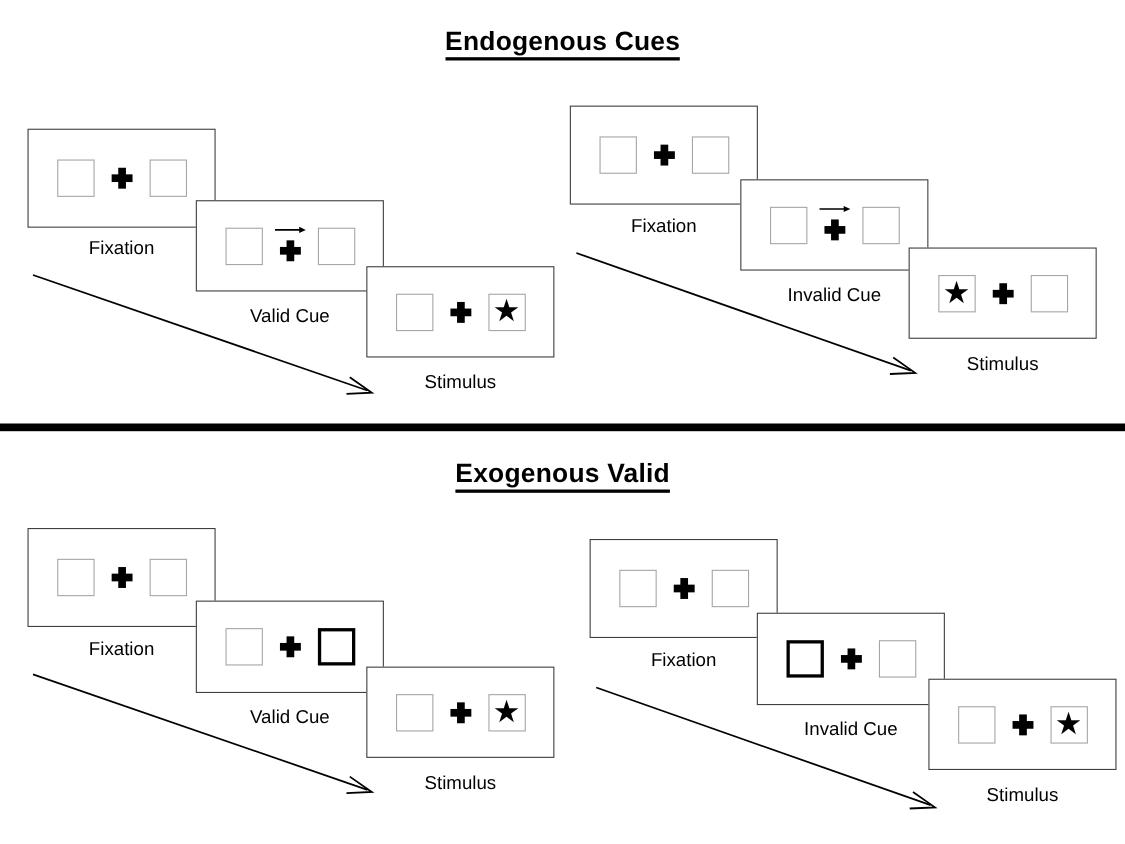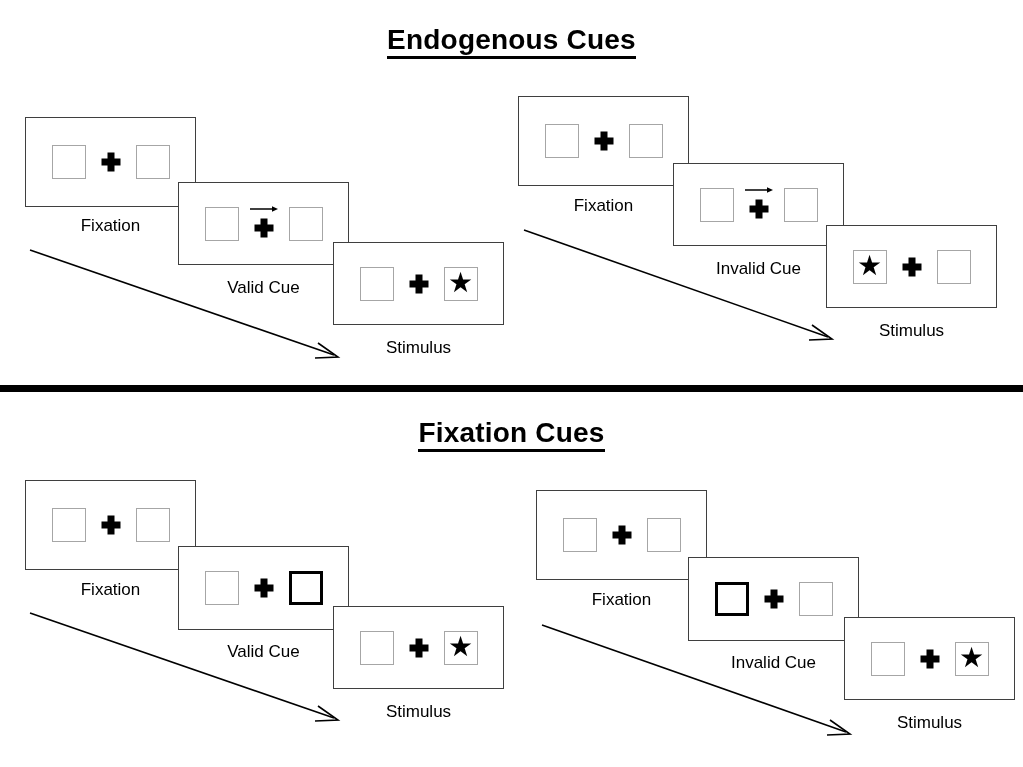--- a/index.html
+++ b/index.html
@@ -16,21 +16,21 @@
     font-family: "Liberation Sans", sans-serif;
     color: #000000;
   }
 
   
   .section-title {
     position: absolute;
     width: 100%;
     left: 0;
     text-align: center;
-    font-size: 28px;
+    font-size: 24px;
     font-weight: bold;
     letter-spacing: 0.2px;
   }
   .section-title span {
     border-bottom: 3px solid #000;
     padding-bottom: 1px;
   }
 
   
   .divider {
@@ -233,21 +233,21 @@
 <div class="caption" style="left:826px; top:321px; width:171px; z-index:8;">Stimulus</div>
 
 <svg class="flow-arrow" style="left:522px; top:225px; width:320px; height:120px; z-index:7;" viewBox="0 0 320 120">
   <line x1="2" y1="5" x2="306" y2="112" stroke="#000" stroke-width="1.6"></line>
   <polyline points="290,100 310,114 287,115" fill="none" stroke="#000" stroke-width="1.6"></polyline>
 </svg>
 
 <div class="divider" style="top:385px;"></div>
 
 <div class="section-title" style="top:417px;">
-  <span>Fixation Cues</span>
+  <span>Exogenous Valid</span>
 </div>
 
 <div class="panel" style="left:25px; top:480px; width:171px; height:90px; z-index:1;">
   <div class="panel-inner">
     <div class="box"></div>
     <div class="cross">
       <div class="plus-h"></div>
         <div class="plus-v"></div>
     </div>
     <div class="box"></div>

